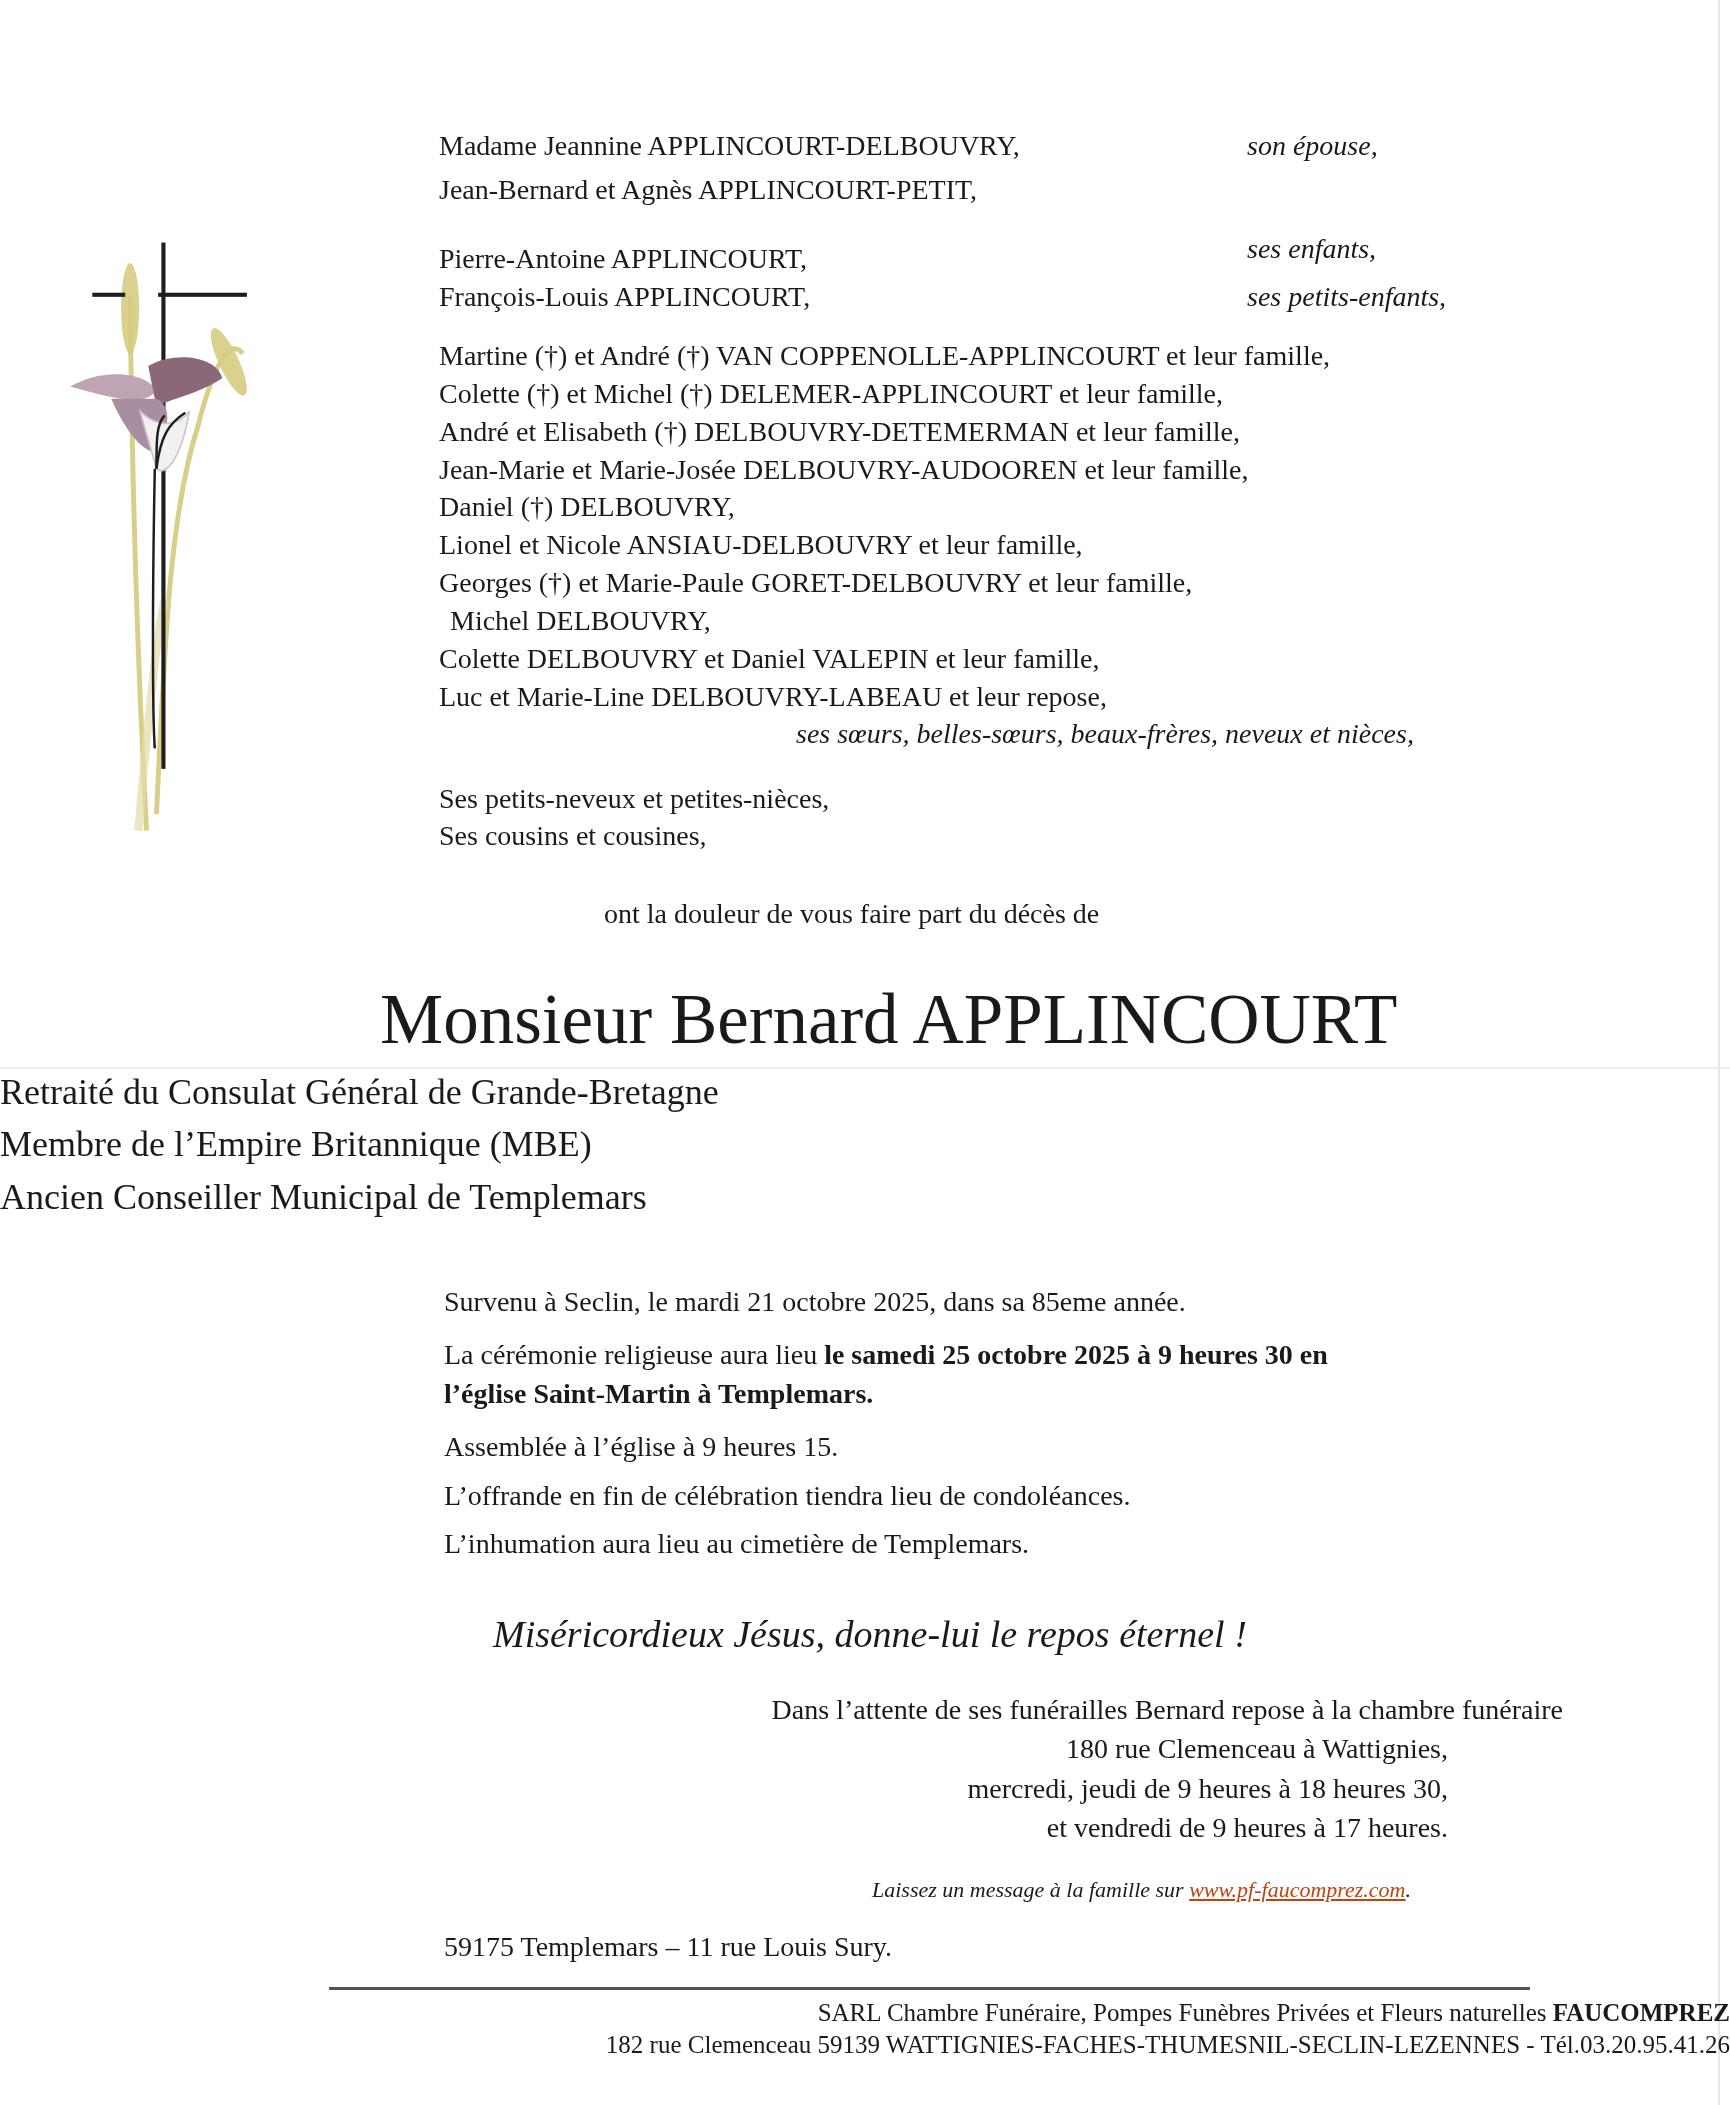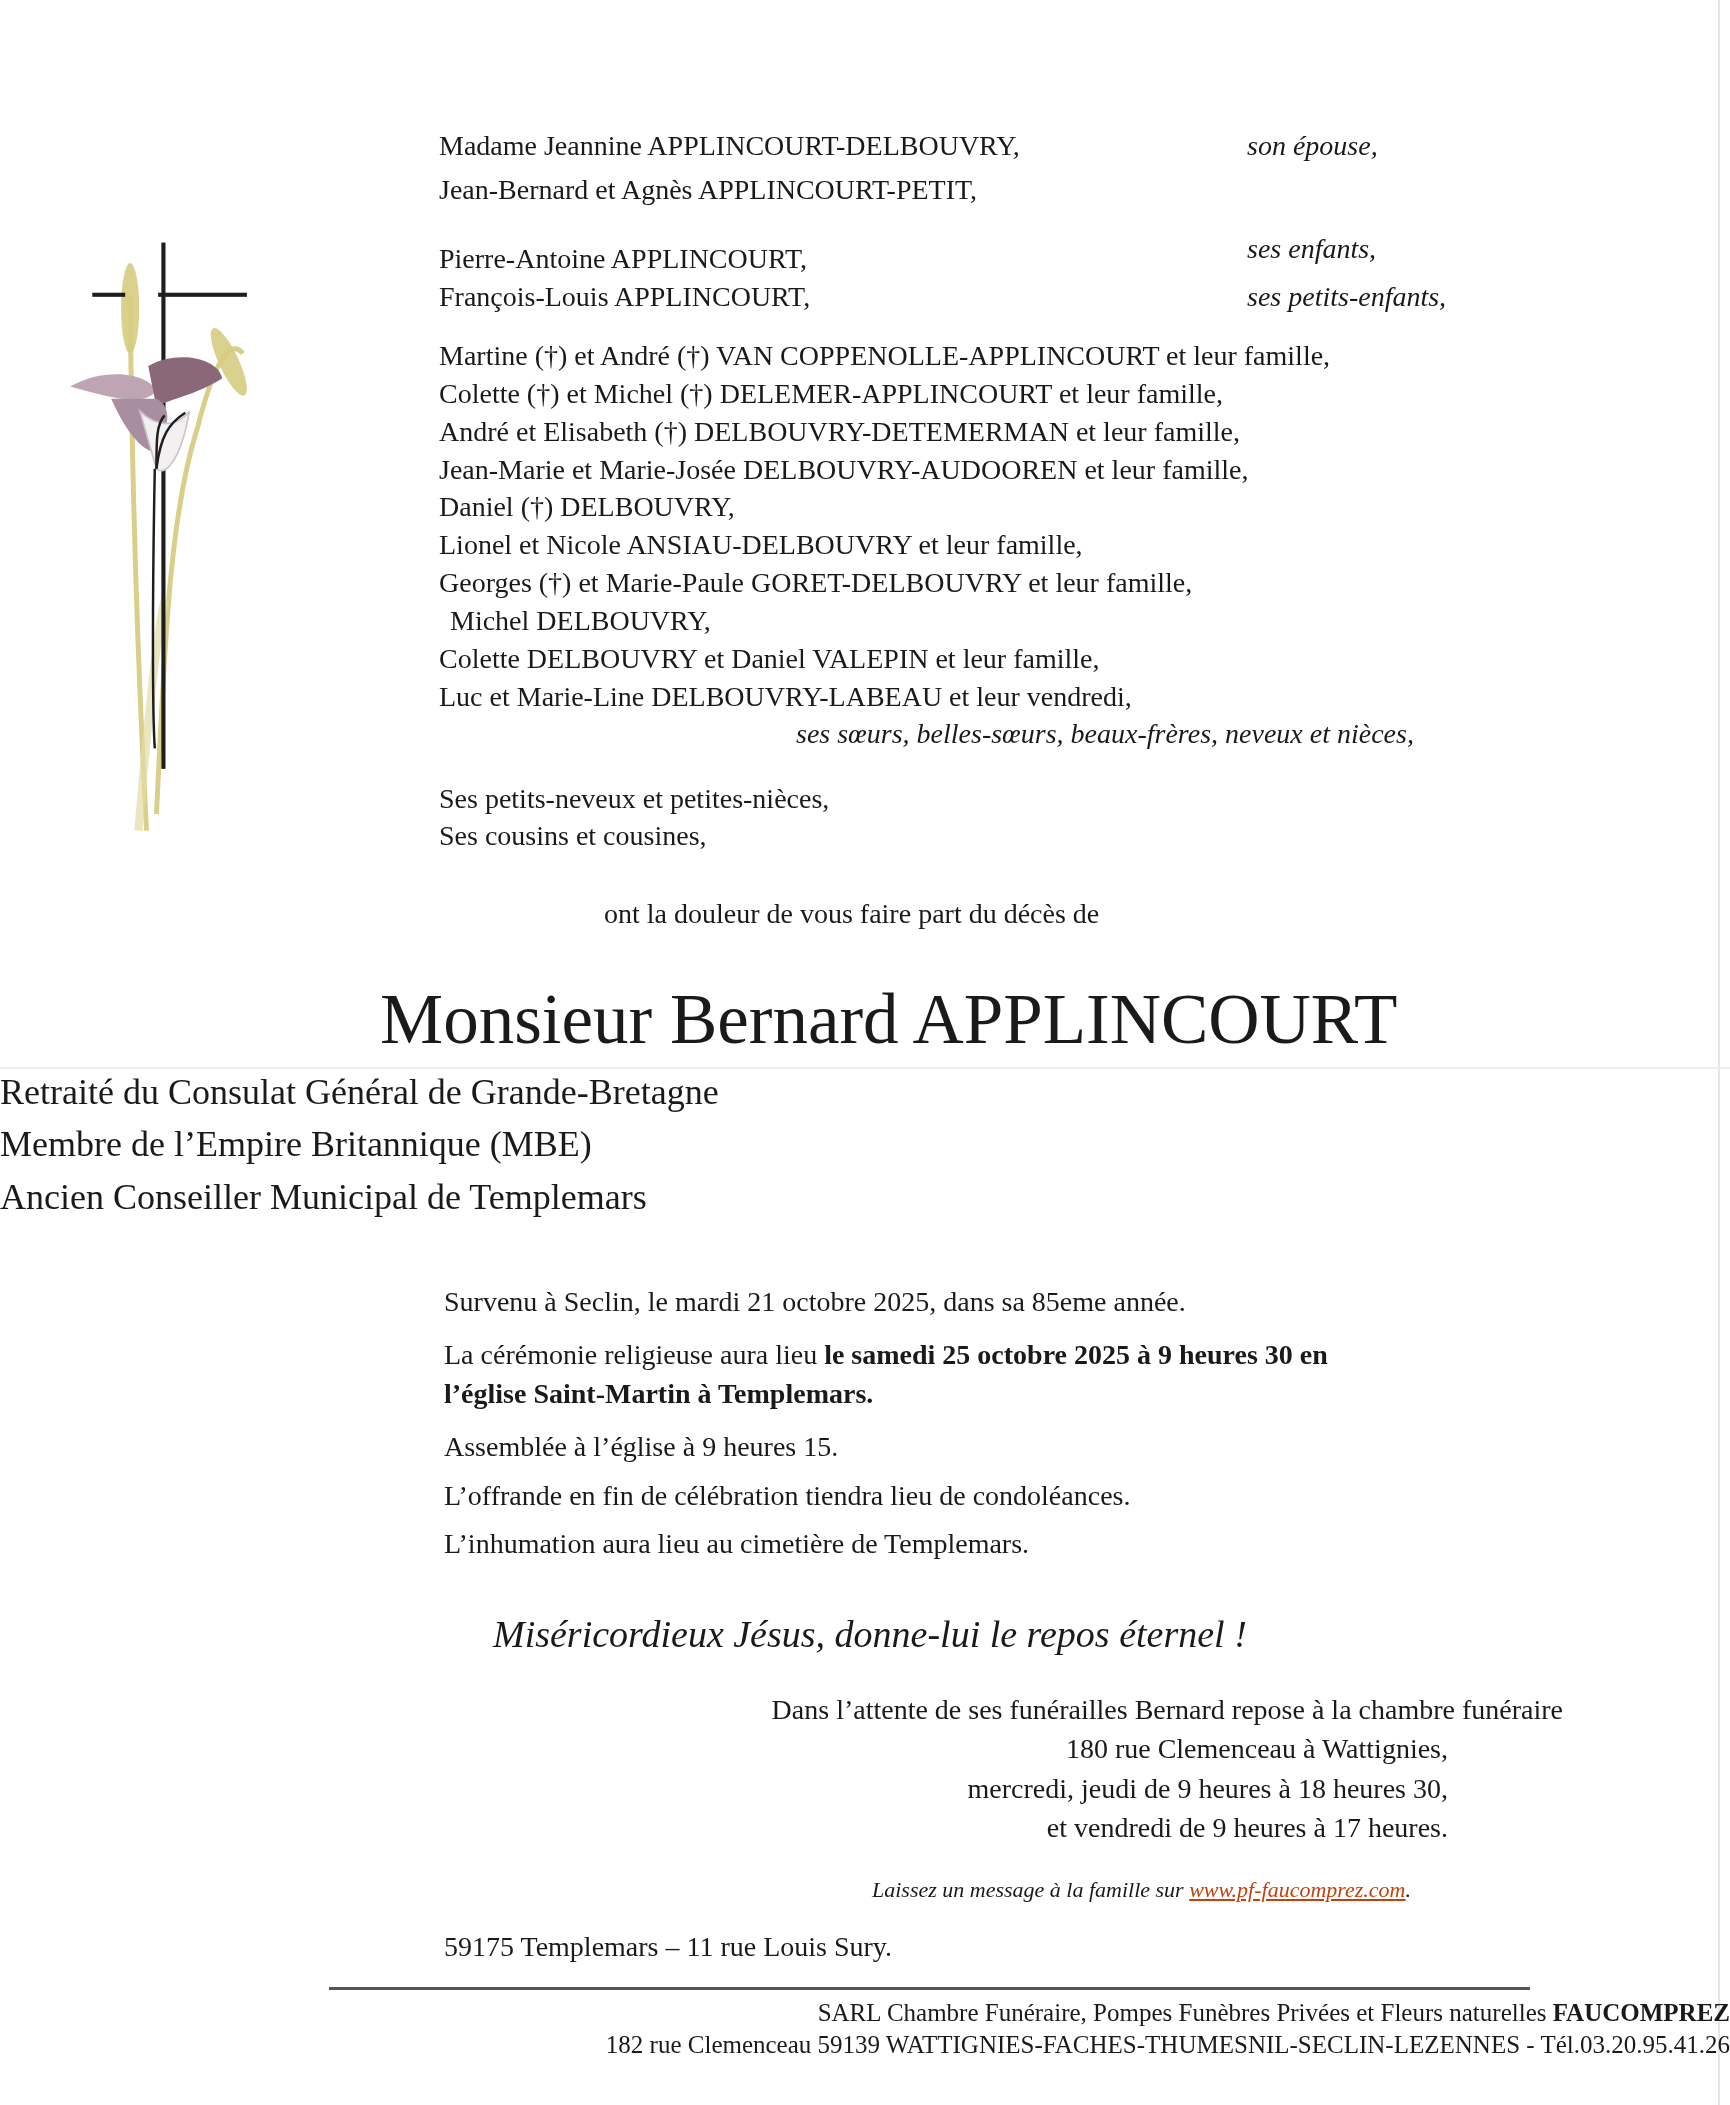--- a/index.html
+++ b/index.html
@@ -69,21 +69,21 @@
 
 <div class="abs body-text" style="left:439px; top:342px;">Martine (†) et André (†) VAN COPPENOLLE-APPLINCOURT et leur famille,</div>
 <div class="abs body-text" style="left:439px; top:380px;">Colette (†) et Michel (†) DELEMER-APPLINCOURT et leur famille,</div>
 <div class="abs body-text" style="left:439px; top:418px;">André et Elisabeth (†) DELBOUVRY-DETEMERMAN et leur famille,</div>
 <div class="abs body-text" style="left:439px; top:456px;">Jean-Marie et Marie-Josée DELBOUVRY-AUDOOREN et leur famille,</div>
 <div class="abs body-text" style="left:439px; top:493px;">Daniel (†) DELBOUVRY,</div>
 <div class="abs body-text" style="left:439px; top:531px;">Lionel et Nicole ANSIAU-DELBOUVRY et leur famille,</div>
 <div class="abs body-text" style="left:439px; top:569px;">Georges (†) et Marie-Paule GORET-DELBOUVRY et leur famille,</div>
 <div class="abs body-text" style="left:439px; top:607px;margin-left:11px;">Michel DELBOUVRY,</div>
 <div class="abs body-text" style="left:439px; top:645px;">Colette DELBOUVRY et Daniel VALEPIN et leur famille,</div>
-<div class="abs body-text" style="left:439px; top:683px;">Luc et Marie-Line DELBOUVRY-LABEAU et leur vendredi,</div>
+<div class="abs body-text" style="left:439px; top:683px;">Luc et Marie-Line DELBOUVRY-LABEAU et leur repose,</div>
 <div class="abs body-text ital" style="left:796px; top:720px;">ses sœurs, belles-sœurs, beaux-frères, neveux et nièces,</div>
 
 <div class="abs body-text" style="left:439px; top:785px;">Ses petits-neveux et petites-nièces,</div>
 <div class="abs body-text" style="left:439px; top:822px;">Ses cousins et cousines,</div>
 
 <div class="abs body-text" style="left:604px; top:900px;">ont la douleur de vous faire part du décès de</div>
 
 <div class="abs name" style="left:380px; top:979px;">Monsieur Bernard APPLINCOURT</div>
 
 <div class="abs title-line" style="top:1071px;">Retraité du Consulat Général de Grande-Bretagne</div>

